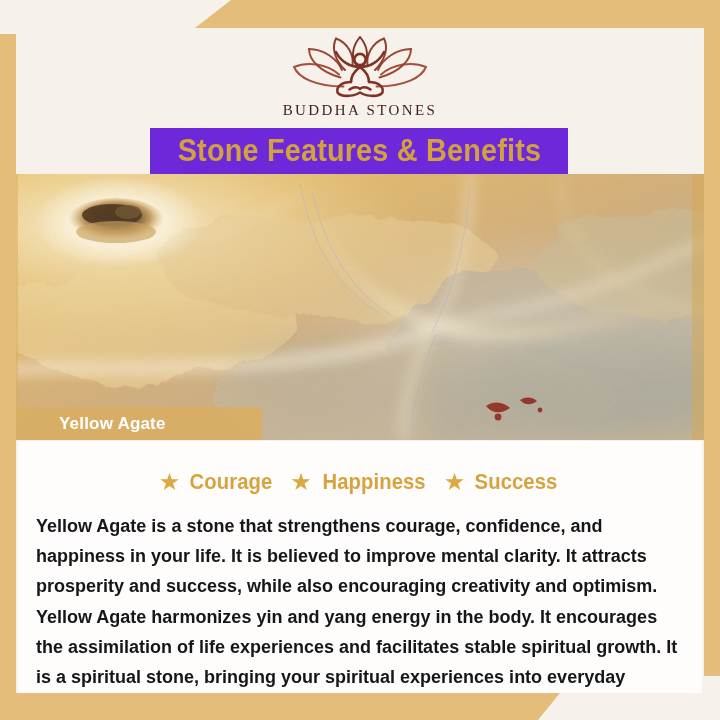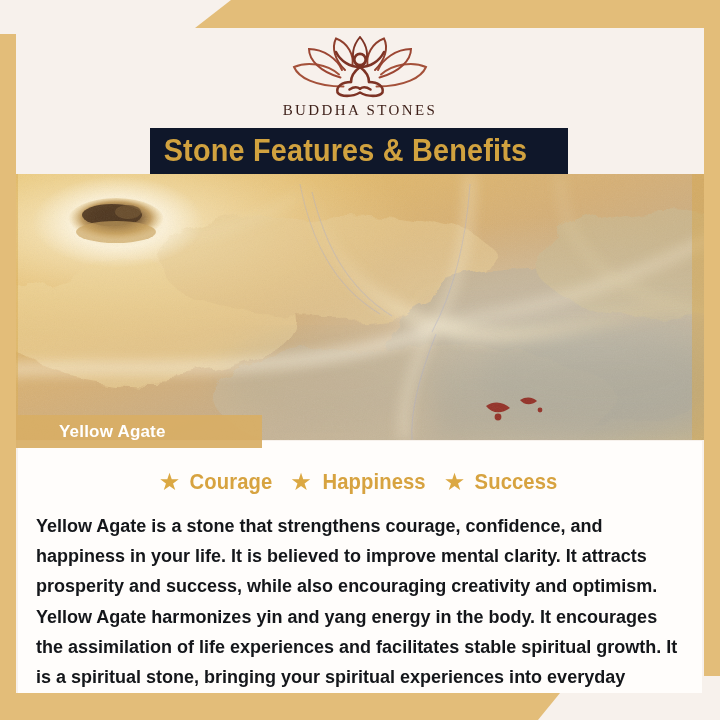--- a/index.html
+++ b/index.html
@@ -54,38 +54,38 @@
   .logo-mark{width:150px;height:66px;display:block;}
   .brand-name{
     font-family:"Liberation Serif",serif;
     font-size:15px;letter-spacing:2.4px;color:#3d1f18;
     margin-top:2px;font-weight:400;
   }
 
   
   .title-box{
     position:absolute;left:134px;top:100px;width:418px;height:46px;
-    background:#0f172a;
-    display:flex;align-items:center;
+    background:#6d28d9;
+    display:flex;align-items:center;justify-content:center;
   }
   .title-text{
     font-size:31px;font-weight:bold;color:#d1a23f;
     font-stretch:condensed;transform:scaleX(.93);
     letter-spacing:.2px;white-space:nowrap;
   }
 
   
   .photo{
     position:absolute;left:-16px;top:146px;width:720px;height:266px;
     overflow:hidden;
   }
   .photo svg{display:block;width:720px;height:266px;}
 
   .stone-label{
-    position:absolute;left:0;top:387px;width:246px;height:33px;
+    position:absolute;left:0;top:379px;width:246px;height:33px;
     background:rgba(216,174,101,.93);
     display:flex;align-items:center;
     z-index:4;
   }
   .stone-label span{
     color:#ffffff;font-size:17px;font-weight:bold;
     padding-left:43px;letter-spacing:.2px;
   }
 
   

